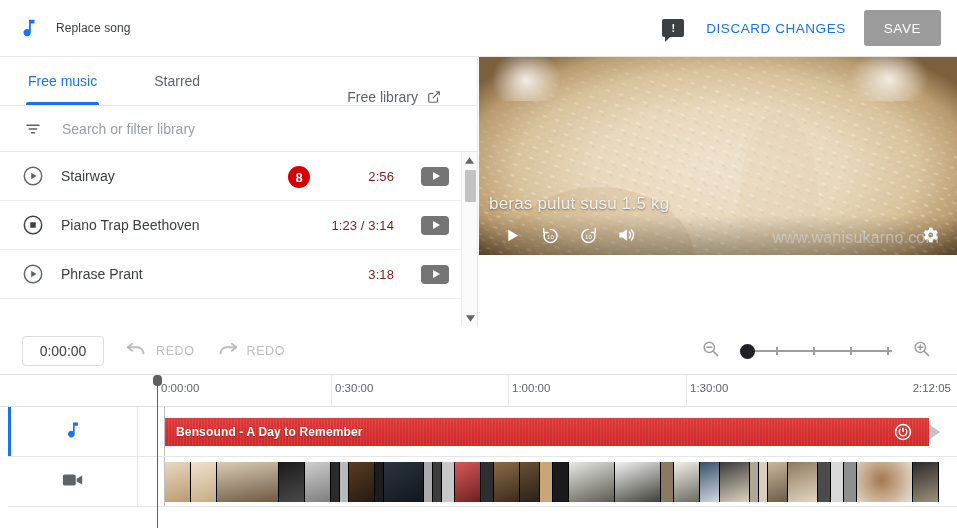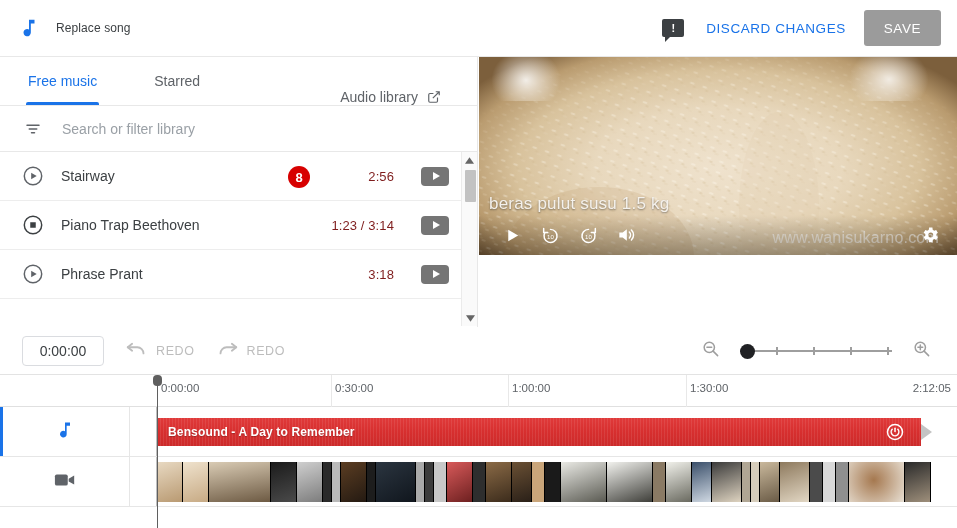--- a/index.html
+++ b/index.html
@@ -189,21 +189,21 @@
     position: absolute; top: 0; height: 32px;
     border-left: 1px solid #e8e8e8;
     font-size: 11.5px; color: #5f6368; padding-left: 3px; padding-top: 7px;
   }
   .ruler-end {
     position: absolute; right: 6px; top: 7px;
     font-size: 11.5px; color: #5f6368;
   }
 
   
-  .tracks { position: absolute; left: 0; top: 407px; width: 957px; height: 121px; background: #fff; }
+  .tracks { position: absolute; left: 0; top: 407px; width: 957px; height: 121px; background: #fff; padding-left: 8px; }
   .track {
     position: relative; height: 50px; border-bottom: 1px solid #e6e6e6;
     display: flex; align-items: center;
   }
   .track.audio::before {
     content: ""; position: absolute; left: 0; top: 0; bottom: 0; width: 3px; background: #1a73e8;
   }
   .track-head {
     width: 130px; height: 100%; display: flex; align-items: center; justify-content: center;
     border-right: 1px solid #e6e6e6; flex: 0 0 130px;
@@ -260,21 +260,21 @@
       <button class="save-btn">SAVE</button>
     </div>
   </div>
 
   <div class="left-pane">
 
     <div class="tabs">
       <div class="tab free">Free music</div>
       <div class="tab starred">Starred</div>
       <div class="audio-lib">
-        <span>Audio library</span>
+        <span>Free library</span>
         <span class="ext">
           <svg width="14" height="14" viewBox="0 0 24 24" fill="none" stroke="#5f6368" stroke-width="2">
             <path d="M18 13v6a2 2 0 0 1-2 2H5a2 2 0 0 1-2-2V8a2 2 0 0 1 2-2h6"></path>
             <path d="M15 3h6v6M10 14L21 3"></path>
           </svg>
         </span>
       </div>
     </div>
 
     <div class="search-row">

